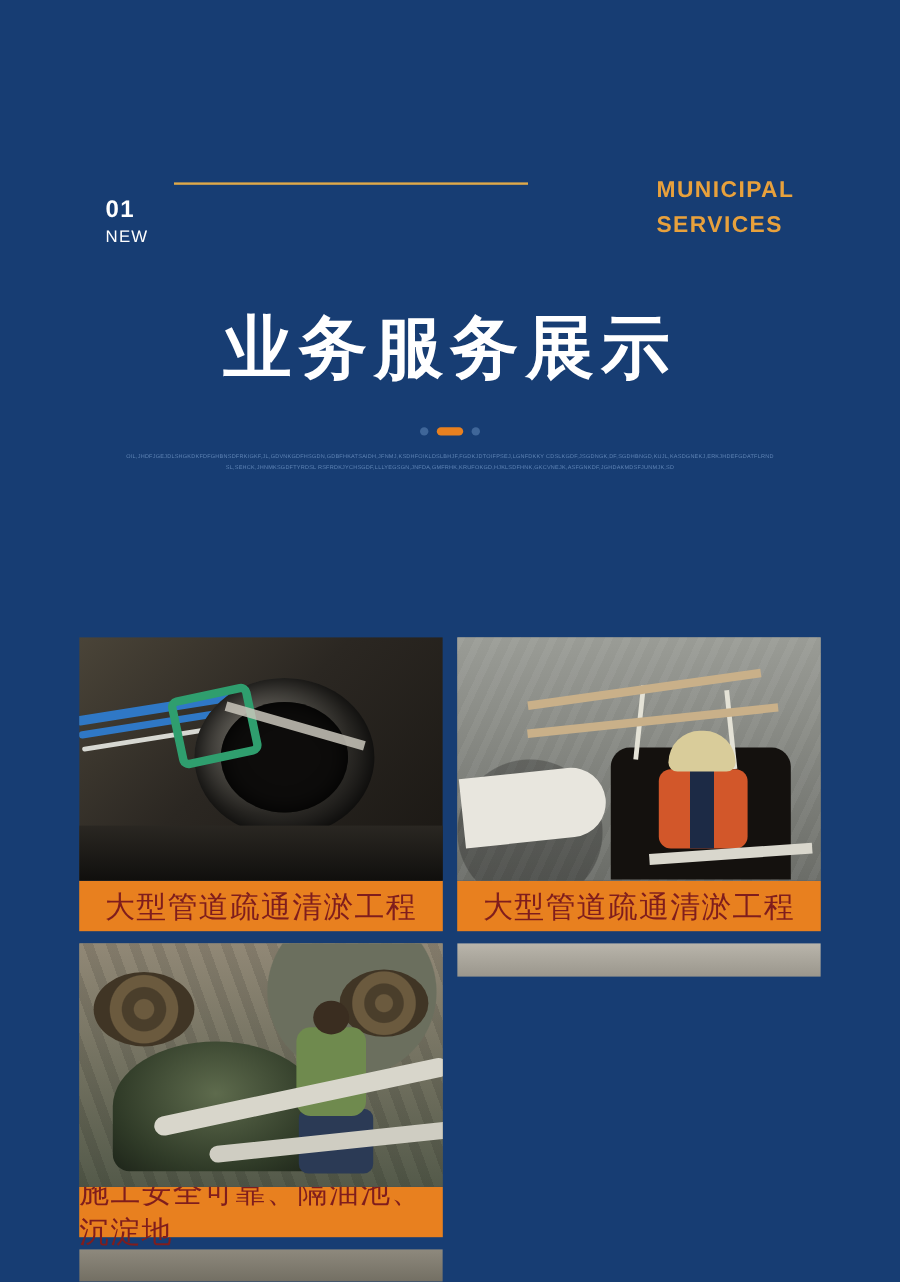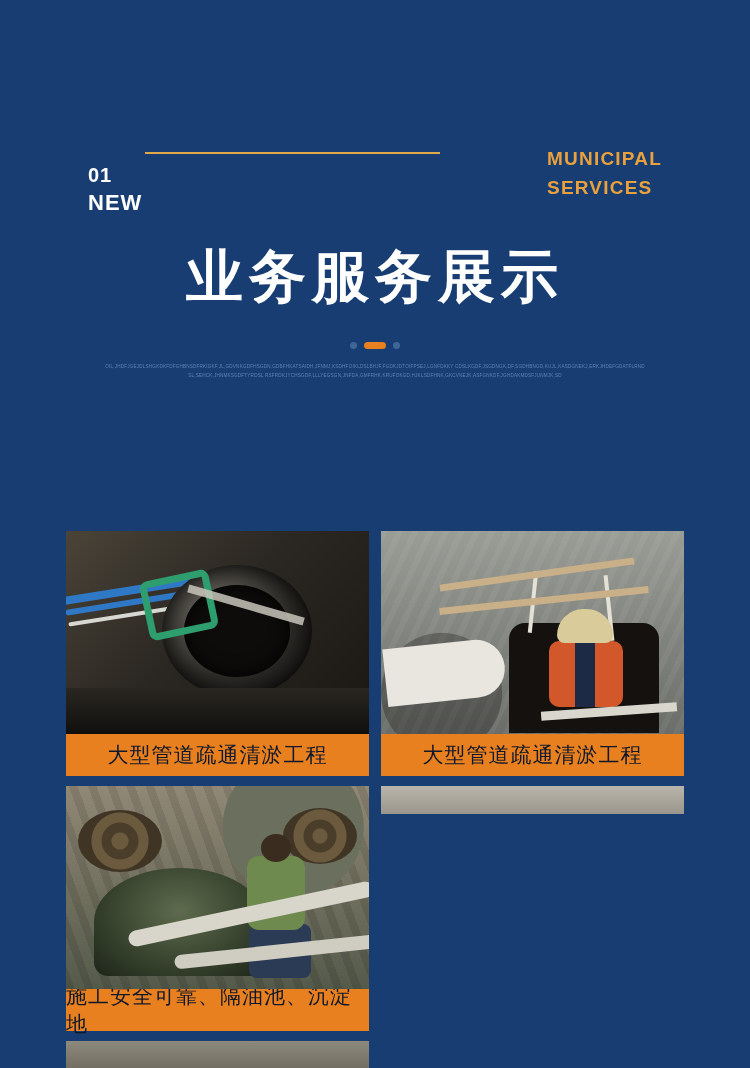--- a/index.html
+++ b/index.html
@@ -27,22 +27,22 @@
     color: #ffffff;
     line-height: 1.28;
     margin-top: 20px;
   }
   .num-block .num {
     font-size: 20px;
     font-weight: bold;
     letter-spacing: 1px;
   }
   .num-block .new {
-    font-size: 22px;
-    font-weight: bold;
+    font-size: 14px;
+    font-weight: normal;
     letter-spacing: 1px;
   }
   .rule {
     position: absolute;
     left: 145px;
     top: 152px;
     width: 295px;
     height: 2px;
     background: #dfa94a;
   }
@@ -62,21 +62,21 @@
   .title-zone {
     position: relative;
     text-align: center;
   }
   .main-title {
     font-size: 57px;
     font-weight: bold;
     color: #ffffff;
     letter-spacing: 6px;
     line-height: 1;
-    margin: 0;
+    margin: 14px;
     padding-top: 18px;
   }
   .dots {
     margin: 36px auto 0;
     display: flex;
     justify-content: center;
     align-items: center;
     gap: 7px;
     height: 8px;
   }
@@ -126,22 +126,22 @@
   }
   .photo {
     width: 303px;
     height: 203px;
     overflow: hidden;
     position: relative;
   }
   .caption {
     height: 42px;
     background: #e8801f;
-    color: #0f172a;
-    font-size: 21px;
+    color: #7f1d1d;
+    font-size: 25px;
     letter-spacing: 1px;
     display: flex;
     align-items: center;
     justify-content: center;
   }
   .card.partial .photo {
     height: 28px;
   }
 
   

